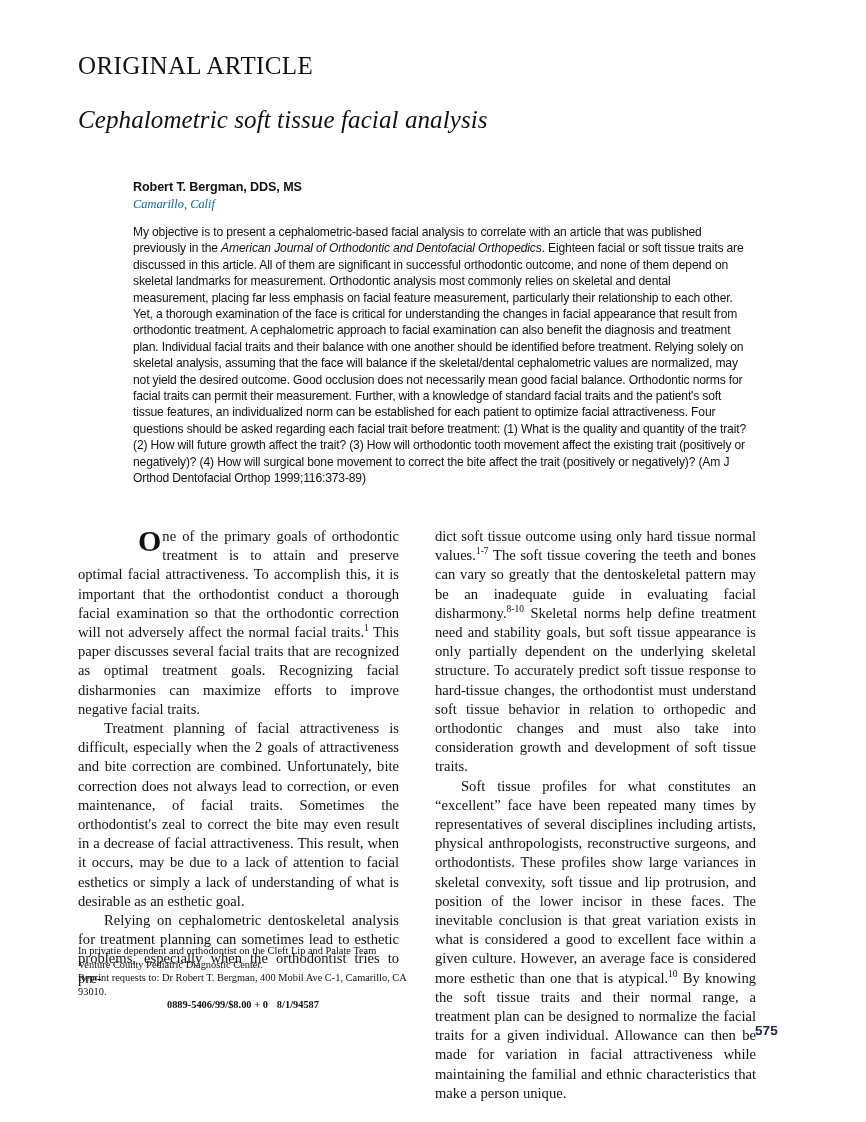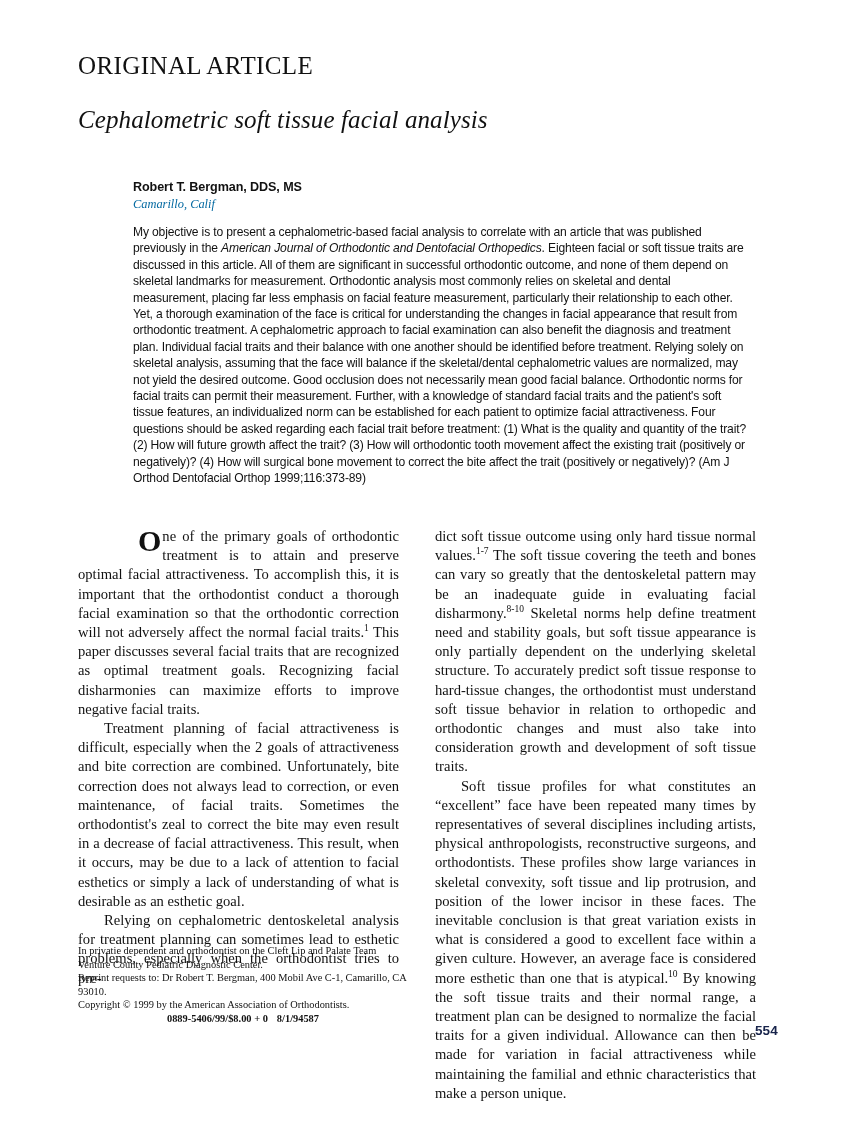--- a/index.html
+++ b/index.html
@@ -185,19 +185,18 @@
     <div class="col col-right">
       <p class="noindent"><span>dict soft tissue outcome using only hard tissue normal values.</span><sup>1-7</sup><span> The soft tissue covering the teeth and bones can vary so greatly that the dentoskeletal pattern may be an inadequate guide in evaluating facial disharmony.</span><sup>8-10</sup><span> Skeletal norms help define treatment need and stability goals, but soft tissue appearance is only partially dependent on the underlying skeletal structure. To accurately predict soft tissue response to hard-tissue changes, the orthodontist must understand soft tissue behavior in relation to orthopedic and orthodontic changes and must also take into consideration growth and development of soft tissue traits.</span></p>
       <p><span>Soft tissue profiles for what constitutes an “excellent” face have been repeated many times by representatives of several disciplines including artists, physical anthropologists, reconstructive surgeons, and orthodontists. These profiles show large variances in skeletal convexity, soft tissue and lip protrusion, and position of the lower incisor in these faces. The inevitable conclusion is that great variation exists in what is considered a good to excellent face within a given culture. However, an average face is considered more esthetic than one that is atypical.</span><sup>10</sup><span> By knowing the soft tissue traits and their normal range, a treatment plan can be designed to normalize the facial traits for a given individual. Allowance can then be made for variation in facial attractiveness while maintaining the familial and ethnic characteristics that make a person unique.</span></p>
     </div>
 
   </div>
 
   <div class="footnotes">
     <p>In privatie dependent and orthodontist on the Cleft Lip and Palate Team Venture County Pediatric Diagnostic Center.</p>
     <p>Reprint requests to: Dr Robert T. Bergman, 400 Mobil Ave C-1, Camarillo, CA 93010.</p>
-    <p>Copyright © 1999 by the American Association of Orthodontists.</p>
     <p class="fn-code"><span>0889-5406/99/$8.00 + 0</span><span class="gap"></span><span>8/1/94587</span></p>
   </div>
 
-  <div class="page-number">554</div>
+  <div class="page-number">575</div>
 
 </div>
 
 </body></html>

